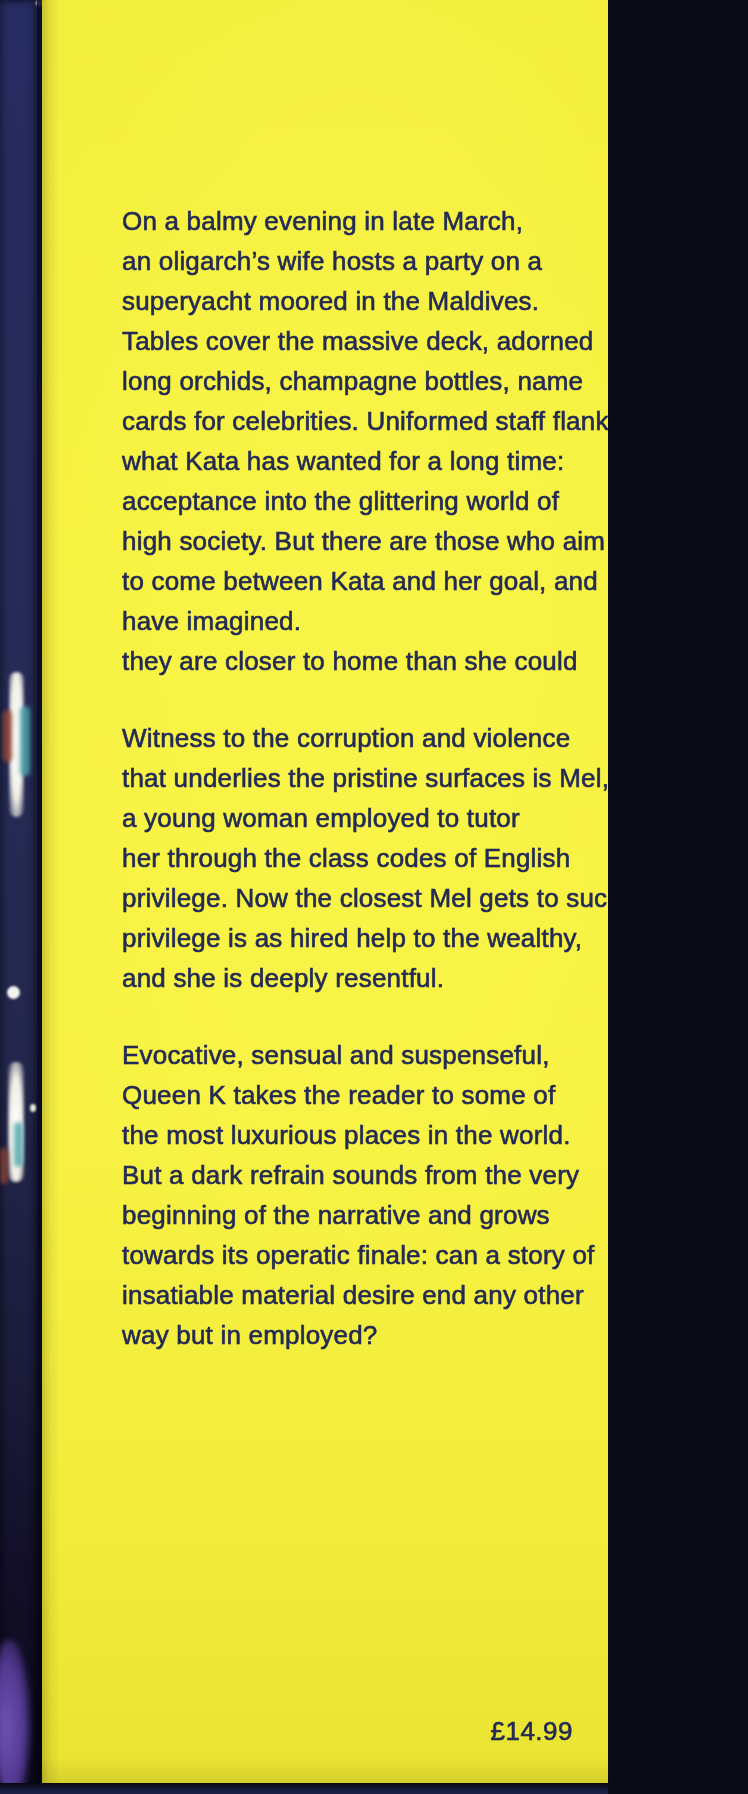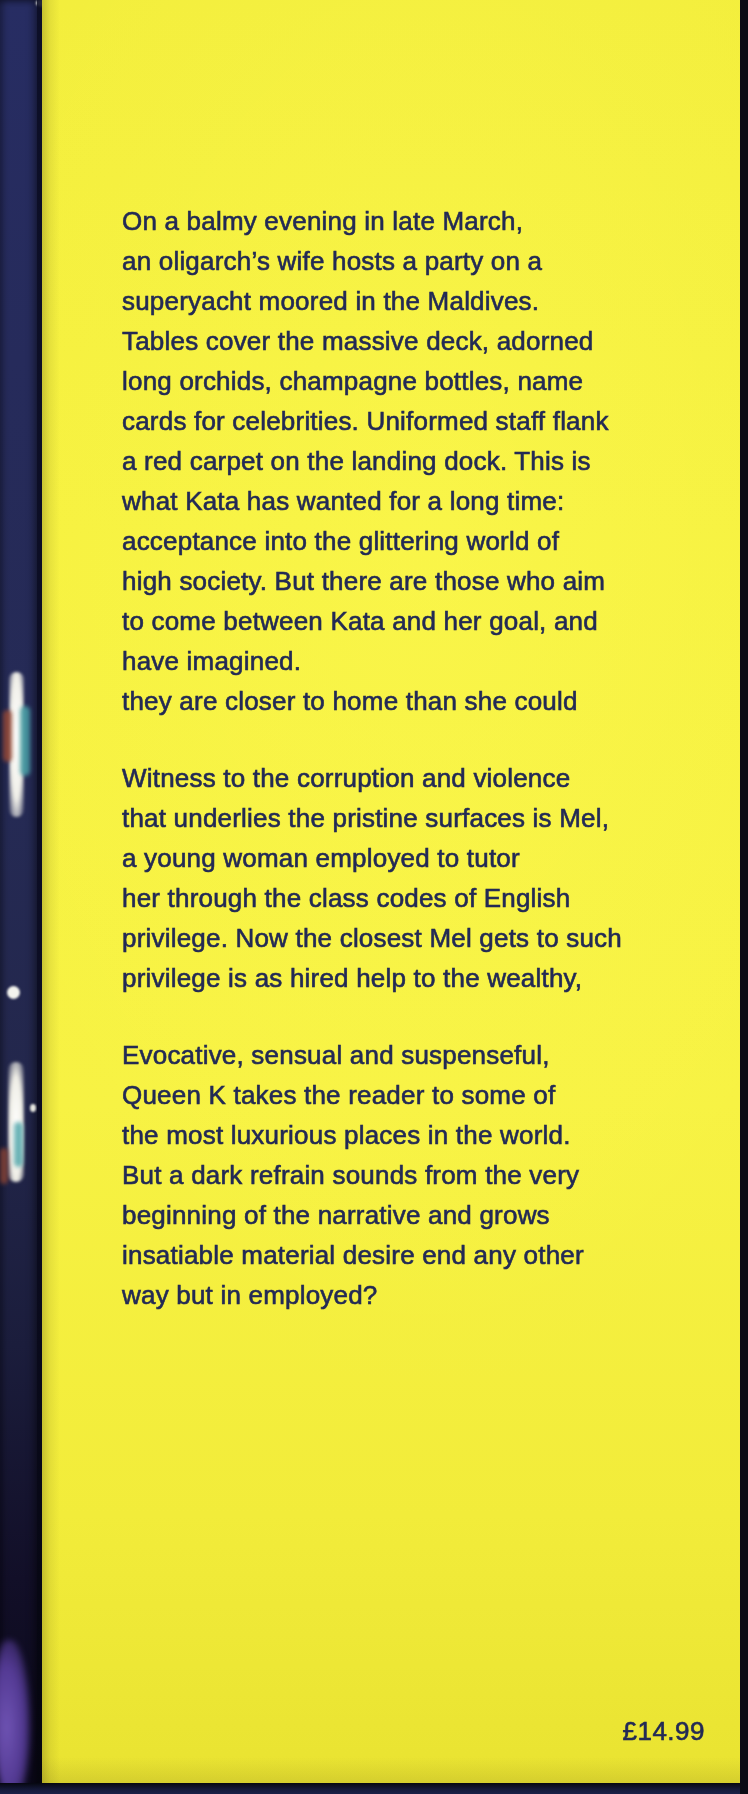--- a/index.html
+++ b/index.html
@@ -2,21 +2,21 @@
 <html><head>
 <meta charset="utf-8">
 <style>
   html, body {
     margin: 0;
     padding: 0;
     background: #0a0a14;
   }
   #page {
     position: relative;
-    width: 740px;
+    width: 608px;
     height: 1794px;
     overflow: hidden;
     font-family: "Liberation Sans", "DejaVu Sans", sans-serif;
   }
 
   
   .spine {
     position: absolute;
     left: 0; top: 0;
     width: 42px; height: 100%;
@@ -187,42 +187,43 @@
   </div>
 
   <div class="blurb">
       <div class="paragraph">
         <div class="line">On a balmy evening in late March,</div>
         <div class="line">an oligarch’s wife hosts a party on a</div>
         <div class="line">superyacht moored in the Maldives.</div>
         <div class="line">Tables cover the massive deck, adorned</div>
         <div class="line">long orchids, champagne bottles, name</div>
         <div class="line">cards for celebrities. Uniformed staff flank</div>
-        <div class="line">a red carpet on the landing dock. This is</div>
         <div class="line">what Kata has wanted for a long time:</div>
         <div class="line">acceptance into the glittering world of</div>
         <div class="line">high society. But there are those who aim</div>
         <div class="line">to come between Kata and her goal, and</div>
         <div class="line">have imagined.</div>
         <div class="line">they are closer to home than she could</div>
       </div>
       <div class="paragraph">
         <div class="line">Witness to the corruption and violence</div>
         <div class="line">that underlies the pristine surfaces is Mel,</div>
         <div class="line">a young woman employed to tutor</div>
         <div class="line">her through the class codes of English</div>
         <div class="line">privilege. Now the closest Mel gets to such</div>
         <div class="line">privilege is as hired help to the wealthy,</div>
+        <div class="line">and she is deeply resentful.</div>
       </div>
       <div class="paragraph">
         <div class="line">Evocative, sensual and suspenseful,</div>
         <div class="line"><span class="italic">Queen K</span> takes the reader to some of</div>
         <div class="line">the most luxurious places in the world.</div>
         <div class="line">But a dark refrain sounds from the very</div>
         <div class="line">beginning of the narrative and grows</div>
+        <div class="line">towards its operatic finale: can a story of</div>
         <div class="line">insatiable material desire end any other</div>
         <div class="line">way but in employed?</div>
       </div>
     </div>
 
   <div class="price">£14.99</div>
 
   <div class="bottom-strip"></div>
 
 </div>

